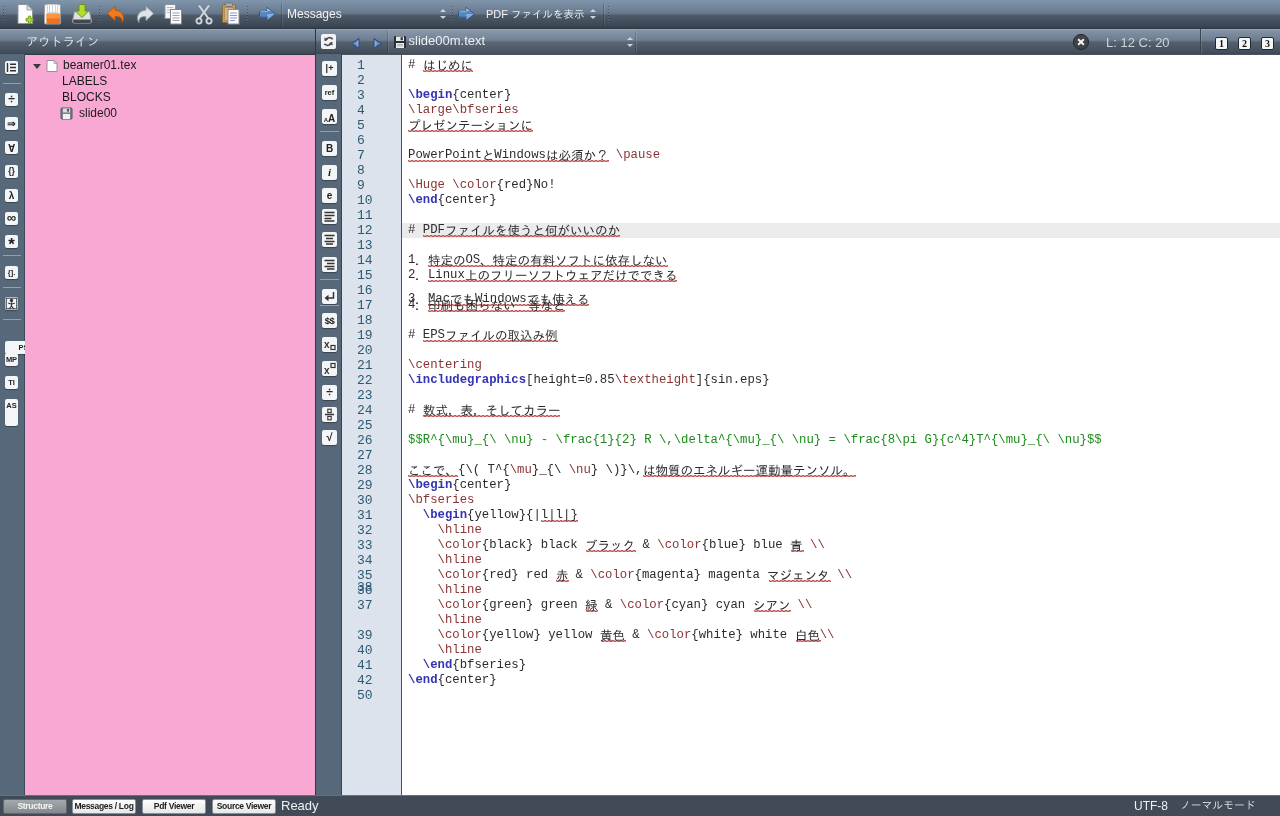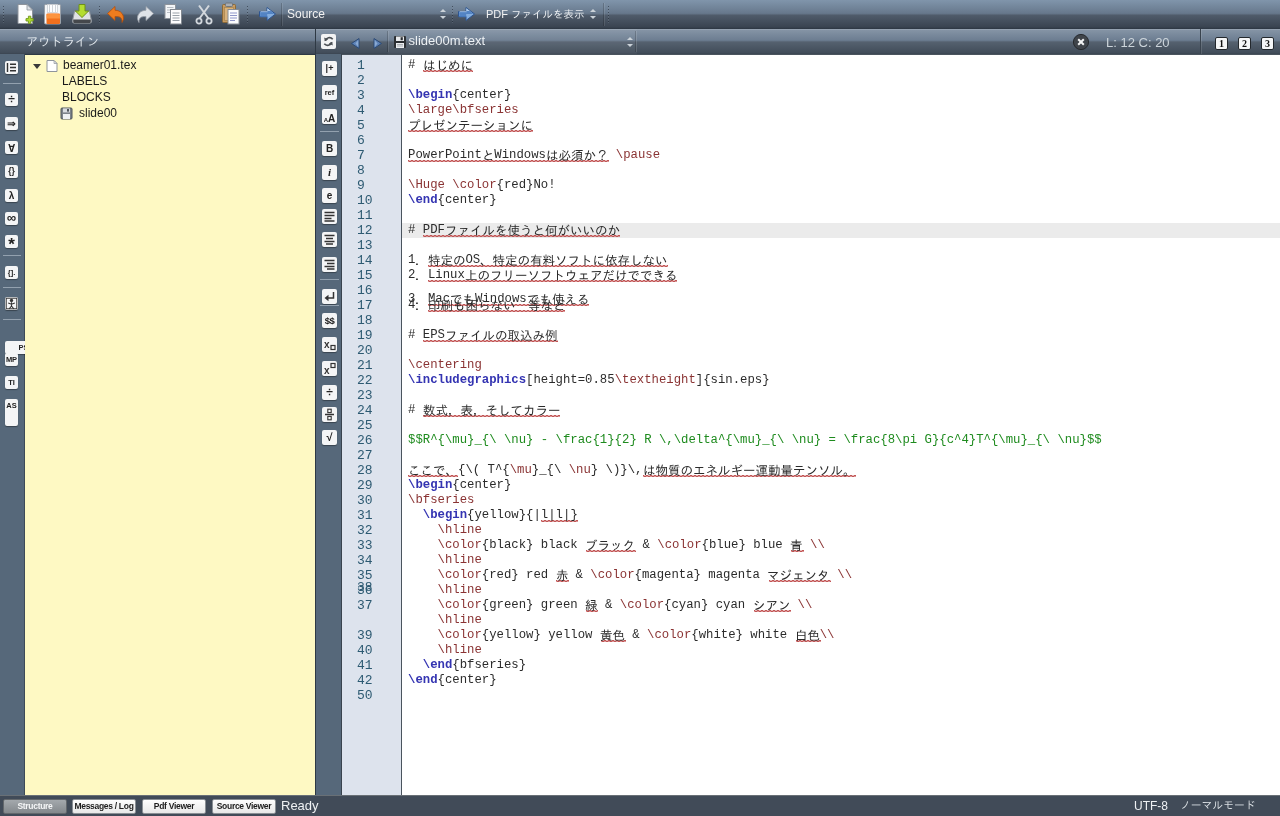--- a/index.html
+++ b/index.html
@@ -16,21 +16,21 @@
 
 .phdr{position:absolute;top:29px;height:25px;background:linear-gradient(#8796a7,#6c7d91 45%,#55616f 52%,#414c59 96%,#39434f);box-shadow:inset 0 1px 0 #95a2b1}
 #ohdr{left:0;width:315px}
 #ehdr{left:316px;width:964px}
 
 #lstrip{position:absolute;left:0;top:54px;width:24px;height:741px;background:#56687a;border-right:1px solid #3d4a57}
 #mstrip{position:absolute;left:316px;top:54px;width:25px;height:741px;background:#56687a;border-right:1px solid #39434e}
 .sicon{position:absolute;background:#f4f5f6;border-radius:2px;box-shadow:0 1px 1px rgba(0,0,0,.35);color:#222;text-align:center;overflow:hidden}
 .ssep{position:absolute;height:1px;background:#93a1af}
 
-#otree{position:absolute;left:25px;top:54px;width:290px;height:741px;background:#fef9c3;border-top:1px solid #2e3944}
+#otree{position:absolute;left:25px;top:54px;width:290px;height:741px;background:#f9a8d4;border-top:1px solid #2e3944}
 .trow{position:absolute;left:0;font-size:12px;color:#1a1a1a;white-space:pre}
 
 #vd1{position:absolute;left:315px;top:29px;width:1px;height:766px;background:#2e3944}
 
 #gutter{position:absolute;left:342px;top:54px;width:59px;height:741px;background:#dde3ed;border-top:1px solid #4a545e}
 .gn{position:absolute;left:357px;height:15px;line-height:15px;font:13px/15px "Liberation Mono",monospace;color:#2d5a72}
 #vd2{position:absolute;left:401px;top:54px;width:1px;height:741px;background:#4a545e}
 #code{position:absolute;left:402px;top:54px;width:878px;height:741px;background:#fff;border-top:1px solid #4a545e}
 .L{position:absolute;left:408px;height:15px;white-space:pre;font:12.3px/15px "Liberation Mono",monospace}
 .L .b{color:#2b2b2b}
@@ -211,21 +211,21 @@
         <path d="M1.5 6.5h7.5V2.5l8.5 6.5-8.5 6.5v-4H1.5z" fill="#85aede" stroke="#2d5591"></path>
         <path d="M2.2 7.2h7.5V4l6.8 5H9.2v3.2H2.2z" fill="#4a7cc0" opacity=".85"></path>
         <path d="M2 6.8h7.3V3.2l3.5 2.7H3z" fill="#b7d0ec" opacity=".9"></path>
       </svg>
 <div class="tsep" style="left:3px"></div>
 <div class="tsep" style="left:99px"></div>
 <div class="tsep" style="left:247px"></div>
 <div class="tsep" style="left:452px"></div>
 <div class="tsep" style="left:608px"></div>
 <div class="cedge" style="left:282px"></div>
-<div class="combo-t" style="left:287px">Source</div>
+<div class="combo-t" style="left:287px">Messages</div>
 <div class="spin" style="left:440px;top:9px"></div>
 
 <div class="combo-t" style="left:486px;font-size:11px">PDF <svg style="position:relative;display:inline-block;width:73.5px;height:12px;fill:#eef1f4;vertical-align:-1px" viewBox="0 0 73.5 12">
           <g transform="scale(0.84)">
             <use href="#g30d5" x="0" y="13.10"></use>
             <use href="#g30a1" x="12.5" y="13.10"></use>
             <use href="#g30a4" x="25" y="13.10"></use>
             <use href="#g30eb" x="37.5" y="13.10"></use>
             <use href="#g3092" x="50" y="13.10"></use>
             <use href="#g8868" x="62.5" y="13.10"></use>

